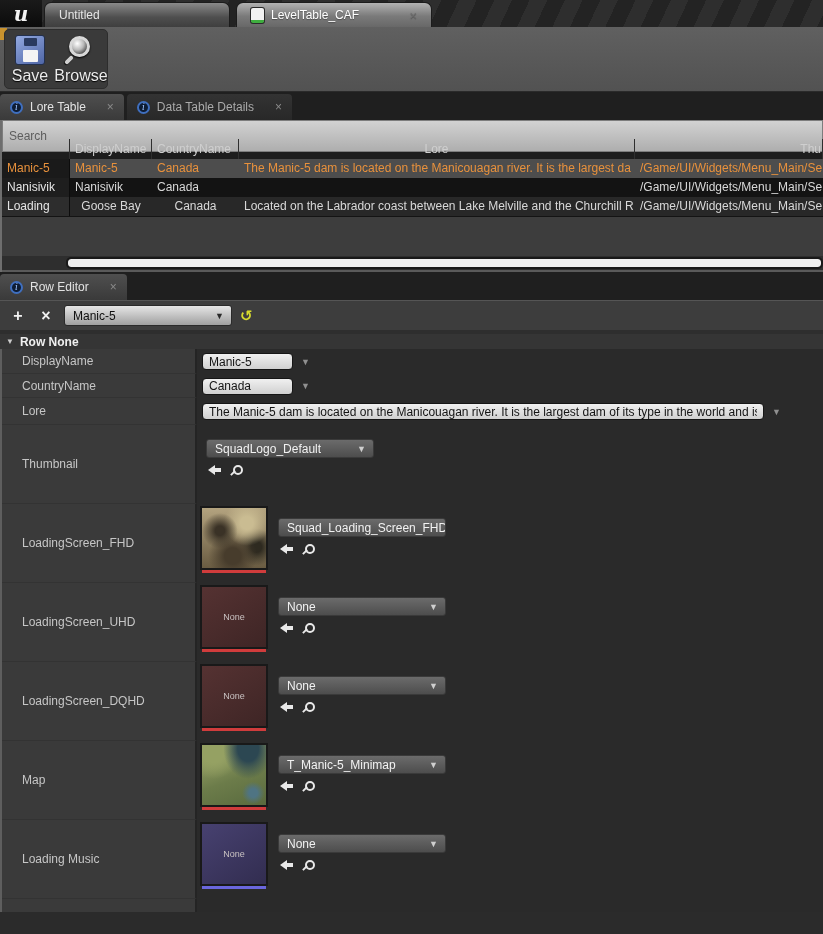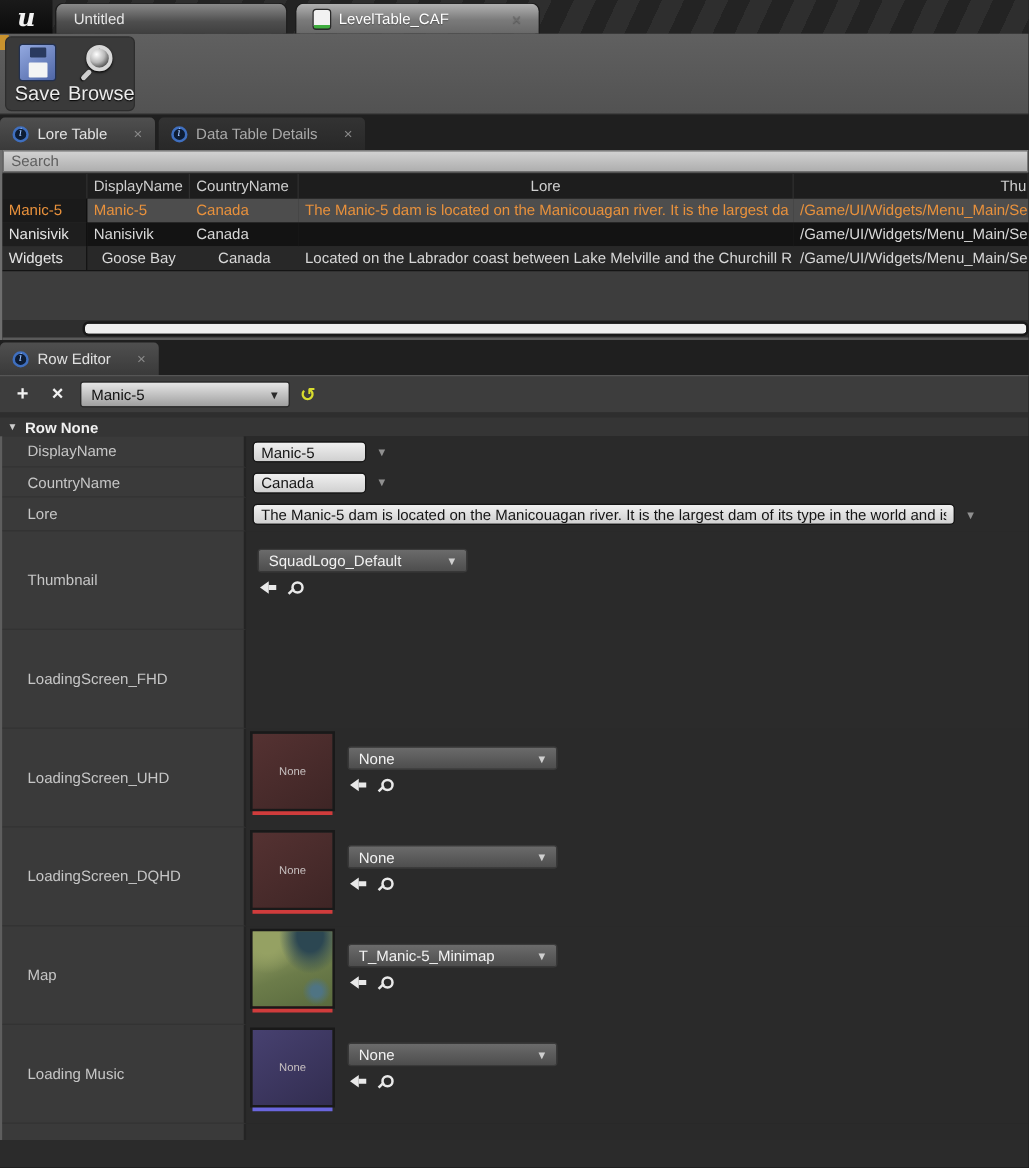--- a/index.html
+++ b/index.html
@@ -41,21 +41,21 @@
   .doc-tab{height:26px;display:flex;align-items:center;gap:7px;padding:0 10px;border-radius:4px 4px 0 0;margin-right:3px;}
   .doc-tab.active{background:linear-gradient(#4f4f4f,#3a3a3a);color:#e2e2e2;}
   .doc-tab.inactive{background:linear-gradient(#333333,#282828);color:#aaaaaa;}
   .info-icon{width:13px;height:13px;border-radius:50%;border:2px solid #3f6fbf;background:#0d1c33;color:#9cc2ff;
     font-family:"DejaVu Serif",serif;font-style:italic;font-size:9px;display:flex;align-items:center;justify-content:center;line-height:1;}
   .doc-tab .tab-close{margin-left:14px;font-size:12px;color:#8a8a8a;}
 
   
   .dt-panel{border-left:2px solid #6e6e6e;}
   .search-row{height:19px;padding:0;}
-  .search-input{width:100%;height:18px;border:1px solid #7d7d7d;background:linear-gradient(#d2d2d2,#aeaeae);
+  .search-input{width:100%;height:32px;border:1px solid #7d7d7d;background:linear-gradient(#d2d2d2,#aeaeae);
     padding:0 6px;font-size:12px;color:#303030;outline:none;}
   .search-input::placeholder{color:#5e5e5e;}
   .grid-row{display:grid;grid-template-columns:68px 82px 87px 396px 1fr;height:19px;line-height:19px;white-space:nowrap;}
   .grid-row > div{overflow:hidden;padding:0 5px;}
   .thead{background:#1d1d1d;color:#cfcfcf;height:20px;line-height:20px;}
   .thead > div{border-right:1px solid #2f2f2f;}
   .col-lore-h{text-align:center;}
   .col-thumb-h{text-align:right;padding-right:1px!important;}
   .trow .cell-name{border-right:1px solid #0c0c0c;}
   .trow.selected .cell-name{background:#1a1a1a;color:#e8913c;}
@@ -198,21 +198,21 @@
       <div class="cell">/Game/UI/Widgets/Menu_Main/Se</div>
     </div>
     <div class="grid-row trow r2">
       <div class="cell-name">Nanisivik</div>
       <div class="cell">Nanisivik</div>
       <div class="cell">Canada</div>
       <div class="cell"></div>
       <div class="cell">/Game/UI/Widgets/Menu_Main/Se</div>
     </div>
     <div class="grid-row trow r3">
-      <div class="cell-name">Widgets</div>
+      <div class="cell-name">Loading</div>
       <div class="cell">Goose Bay</div>
       <div class="cell">Canada</div>
       <div class="cell">Located on the Labrador coast between Lake Melville and the Churchill R</div>
       <div class="cell">/Game/UI/Widgets/Menu_Main/Se</div>
     </div>
 
     <div class="tbl-filler"></div>
     <div class="hscroll">
       <div class="thumb"></div>
     </div>
@@ -281,20 +281,39 @@
                 <span class="bar"></span>
               </div>
             <div class="icon-mag"></div>
           </div>
         </div>
       </div>
     </div>
 
     <div class="prop-row asset">
       <div class="prop-label">LoadingScreen_FHD</div>
+      <div class="prop-value">
+        <div class="thumb-wrap">
+          <div class="thumb t-war"></div>
+          <div class="colorbar bar-red"></div>
+        </div>
+        <div class="asset-stack">
+          <div class="asset-combo">
+            <span>Squad_Loading_Screen_FHD</span>
+
+          </div>
+          <div class="icon-row">
+            <div class="icon-back">
+                <span class="tri"></span>
+                <span class="bar"></span>
+              </div>
+            <div class="icon-mag"></div>
+          </div>
+        </div>
+      </div>
     </div>
 
     <div class="prop-row asset">
       <div class="prop-label">LoadingScreen_UHD</div>
       <div class="prop-value">
         <div class="thumb-wrap">
           <div class="thumb t-none-red">
               <span class="thumb-none">None</span>
             </div>
           <div class="colorbar bar-red"></div>

